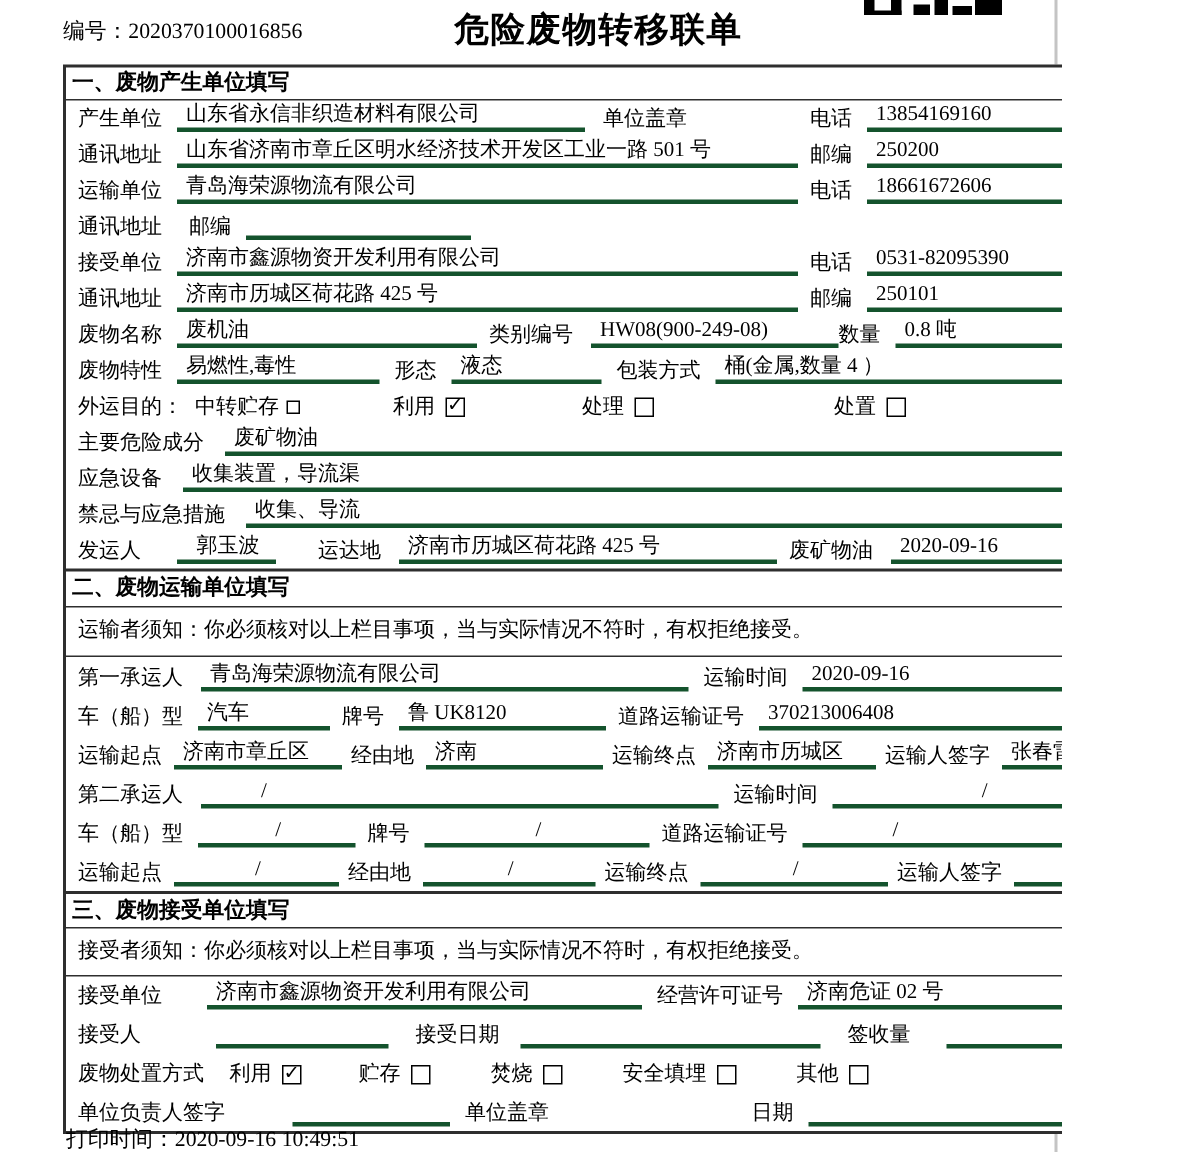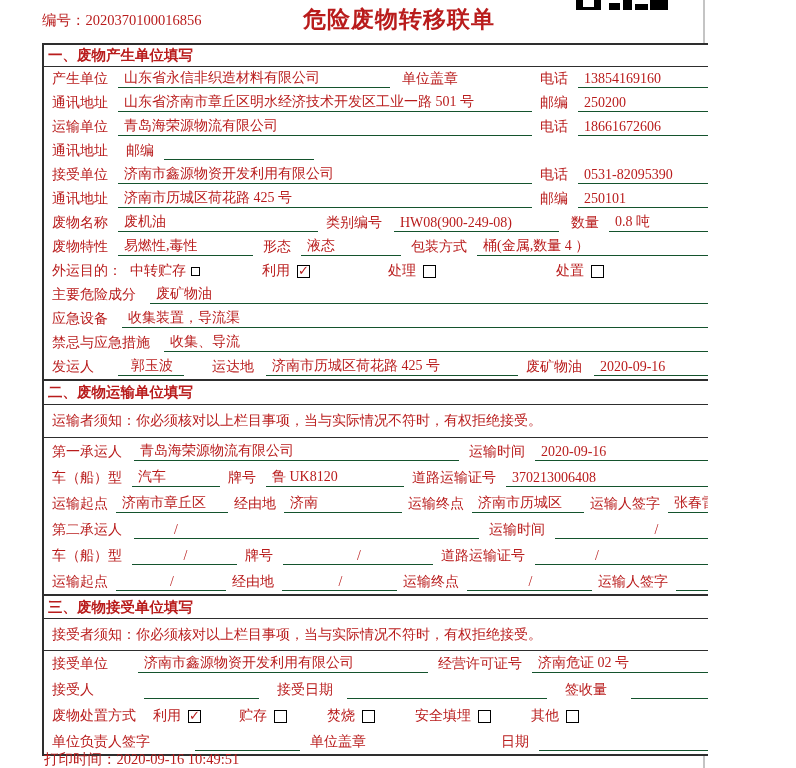--- a/index.html
+++ b/index.html
@@ -1,19 +1,19 @@
 <!DOCTYPE html>
 <html><head>
 <meta charset="utf-8">
 <style>
   * { margin:0; padding:0; box-sizing:border-box; }
   html,body { background:#fff; }
   .page {
     position:relative; width:708px; height:768px; background:#ffffff;
-    font-family:"Liberation Serif","DejaVu Serif",serif; color:#b91c1c;
+    font-family:"Liberation Serif","DejaVu Serif",serif; color:#000000;
     overflow:hidden;
   }
   .page-edge { position:absolute; top:0; right:3px; width:2px; height:768px; background:#c4c4c4; }
 
   
   .serial { position:absolute; left:42px; top:11px; font-size:14.5px; white-space:nowrap; }
   .doc-title { position:absolute; left:90px; right:0; top:4px; text-align:center;
     font-size:23px; font-weight:bold; letter-spacing:1px; }
   .qr { position:absolute; left:576px; top:0; width:92px; height:10px; }
   .qr div { position:absolute; background:#000; }
@@ -24,21 +24,21 @@
   .sec1 .shead { height:22px; line-height:21px; }
   .sec2, .sec3 { border-top:2px solid #2e2e2e; }
   .sec2 .shead { height:24px; line-height:23px; }
   .sec3 .shead { height:23px; line-height:22px; }
   .notice { font-size:14px; height:33px; line-height:32px; padding-left:8px; border-bottom:1px solid #2e2e2e; white-space:nowrap; }
 
   .row { display:flex; align-items:flex-end; padding:0 0 3px 8px; font-size:14px; }
   .sec1 .row { height:24px; }
   .sec2 .row { height:26px; }
   .lbl { white-space:nowrap; flex:0 0 auto; }
-  .u { border-bottom:1px solid #14532d; padding:0 4px 0 6px; white-space:nowrap; overflow:hidden; flex:0 0 auto; }
+  .u { border-bottom:3px solid #14532d; padding:0 4px 0 6px; white-space:nowrap; overflow:hidden; flex:0 0 auto; }
   .fx { flex:1 1 auto; }
   .sl { text-align:center; }
 
   .opt { display:inline-flex; align-items:center; white-space:nowrap; flex:0 0 auto; }
   .cb { display:inline-block; width:13px; height:13px; border:1px solid #000; position:relative; margin-left:7px; background:#fff; }
   .cb.small { width:9px; height:9px; margin-left:5px; }
   .cb .tick { display:none; }
   .cb.checked .tick { display:block; position:absolute; left:0px; top:-2px; font-size:13px; line-height:14px;
     font-family:"DejaVu Sans",sans-serif; font-weight:bold; }
 
@@ -111,21 +111,21 @@
         <span class="u" style="width:414px">济南市历城区荷花路 425 号</span>
         <span class="lbl" style="margin-left:8px;margin-right:10px">邮编</span>
         <span class="u fx">250101</span>
       </div>
 
       <div class="row">
         <span class="lbl" style="margin-right:10px">废物名称</span>
         <span class="u" style="width:200px">废机油</span>
         <span class="lbl" style="margin-left:8px;margin-right:12px">类别编号</span>
         <span class="u" style="width:165px">HW08(900-249-08)</span>
-        <span class="lbl" style="margin-left:12px;margin-right:10px">数量</span>
+        <span class="lbl" style="margin-right:10px">数量</span>
         <span class="u fx">0.8 吨</span>
       </div>
 
       <div class="row">
         <span class="lbl" style="margin-right:10px">废物特性</span>
         <span class="u" style="width:135px">易燃性,毒性</span>
         <span class="lbl" style="margin-left:10px;margin-right:10px">形态</span>
         <span class="u" style="width:100px">液态</span>
         <span class="lbl" style="margin-left:10px;margin-right:10px">包装方式</span>
         <span class="u fx">桶(金属,数量  4 ）</span>

